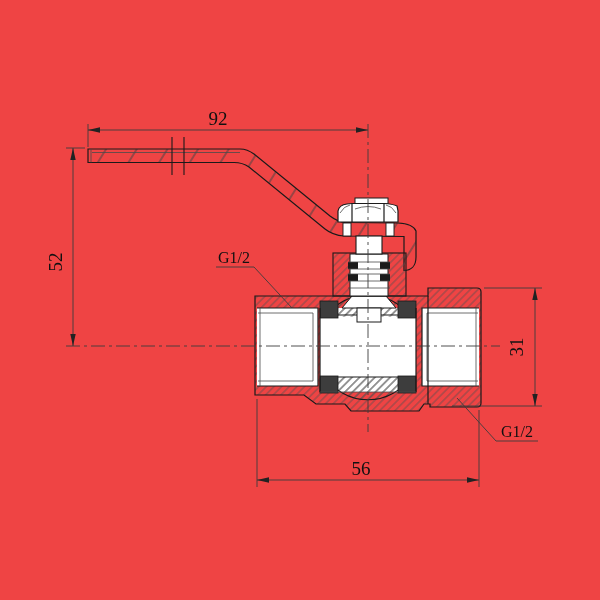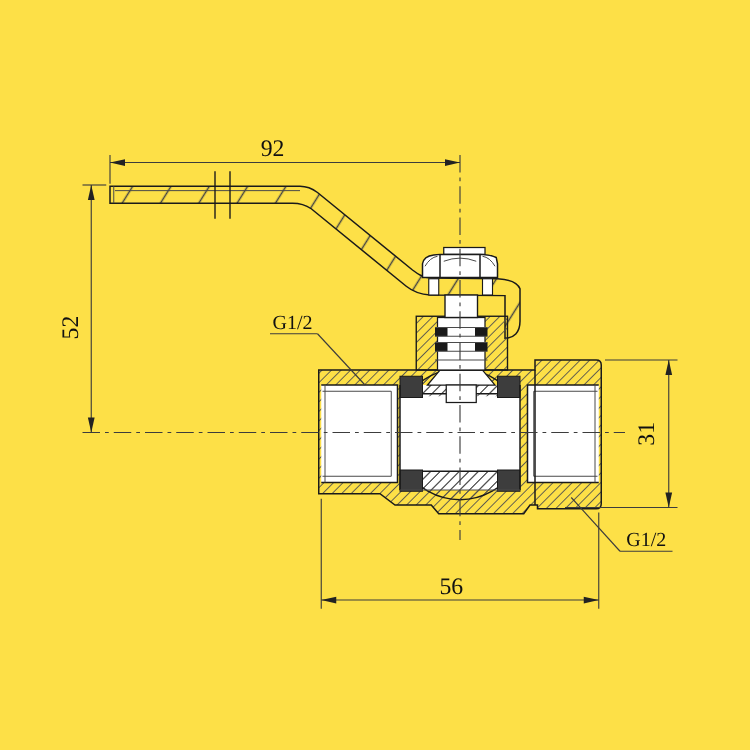--- a/index.html
+++ b/index.html
@@ -1,20 +1,20 @@
 <!DOCTYPE html>
 <html><head>
 <meta charset="utf-8">
 <style>
   html, body { margin: 0; padding: 0; background: #ffffff; }
   .canvas {
     position: relative;
     width: 600px;
     height: 600px;
-    background: #fde047;
+    background: #ef4444;
     overflow: hidden;
   }
   svg text {
     font-family: "Liberation Serif", "DejaVu Serif", serif;
     fill: #111111;
   }
   .dimtxt { font-size: 19px; }
   .lbltxt { font-size: 16px; }
   .outline { stroke: #1a1a1a; stroke-width: 1.2; fill: none; }
   .thin    { stroke: #4a4a4a; stroke-width: 0.8; fill: none; }

